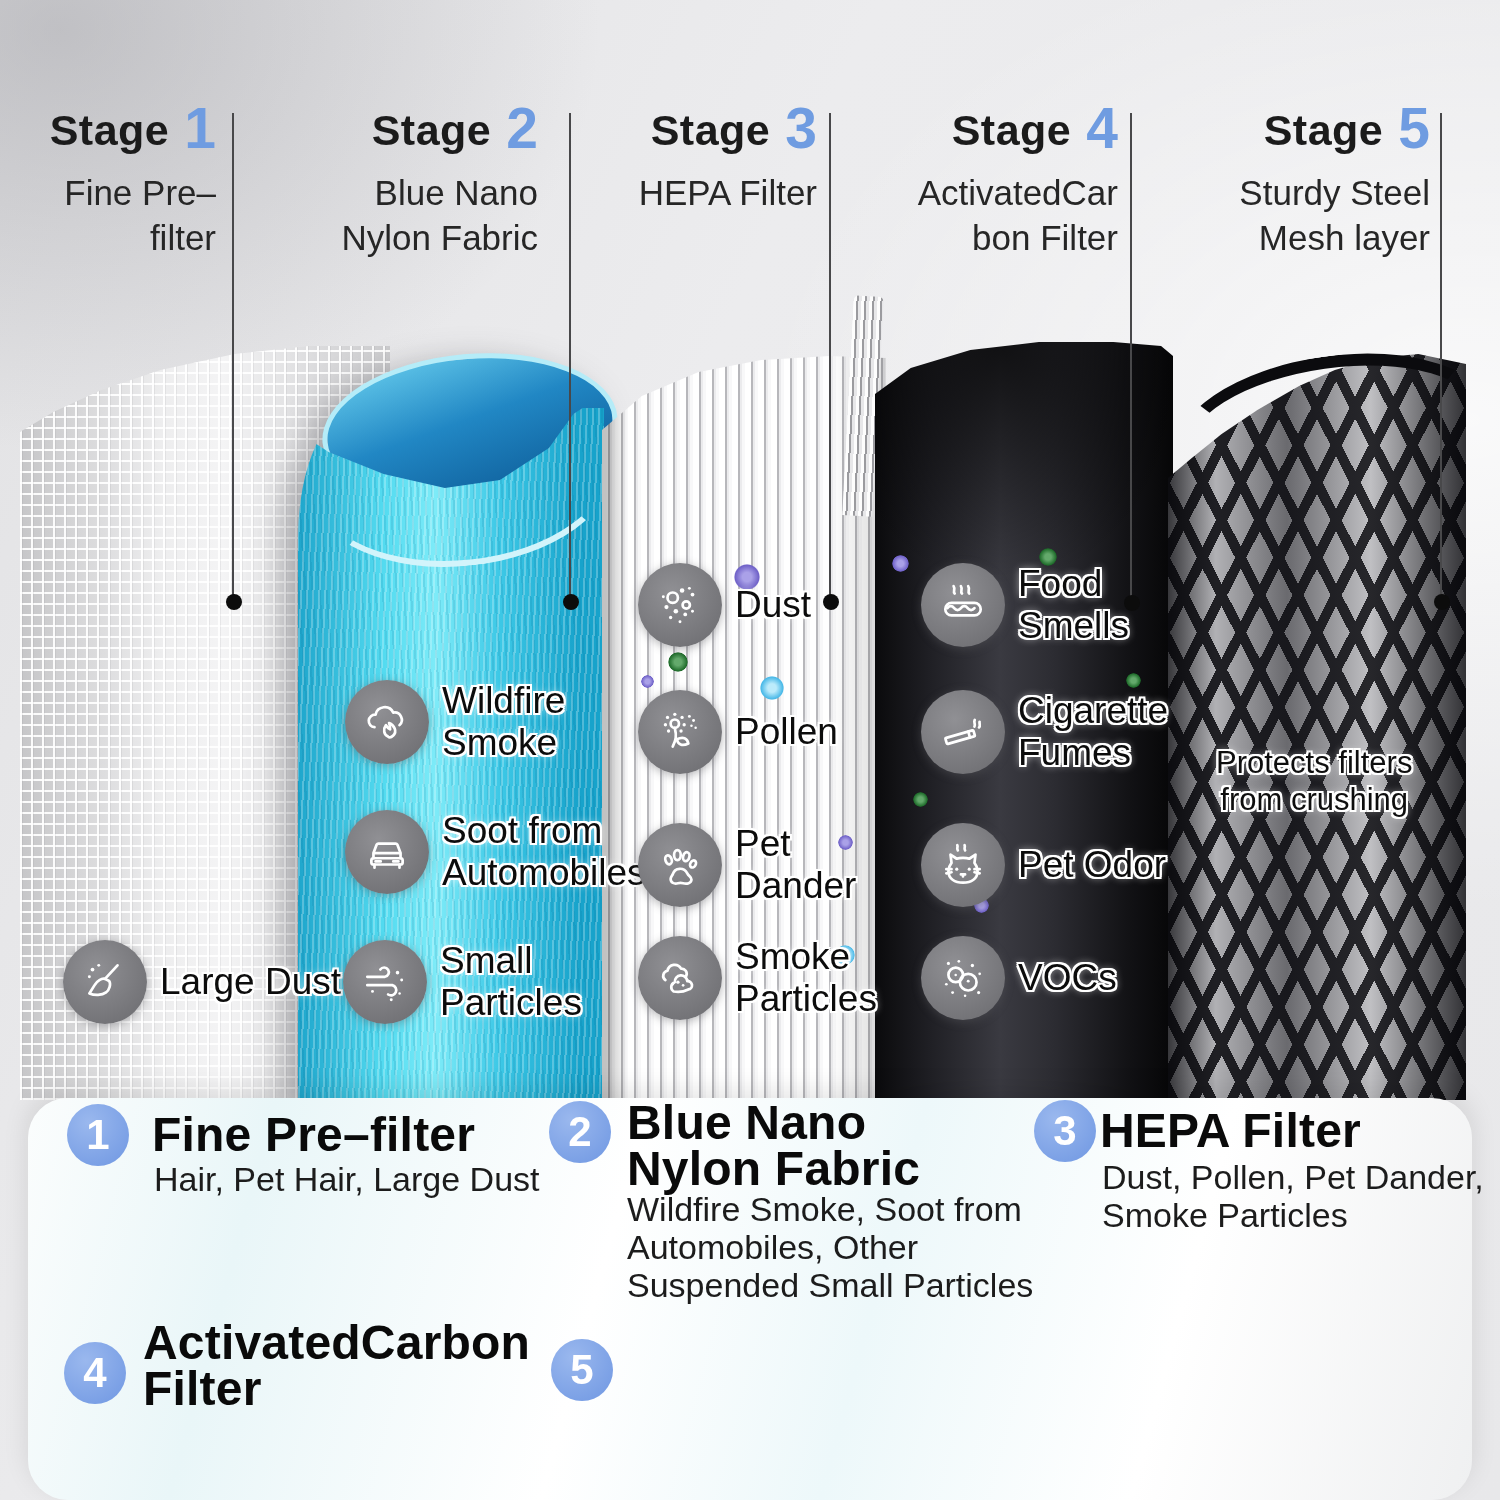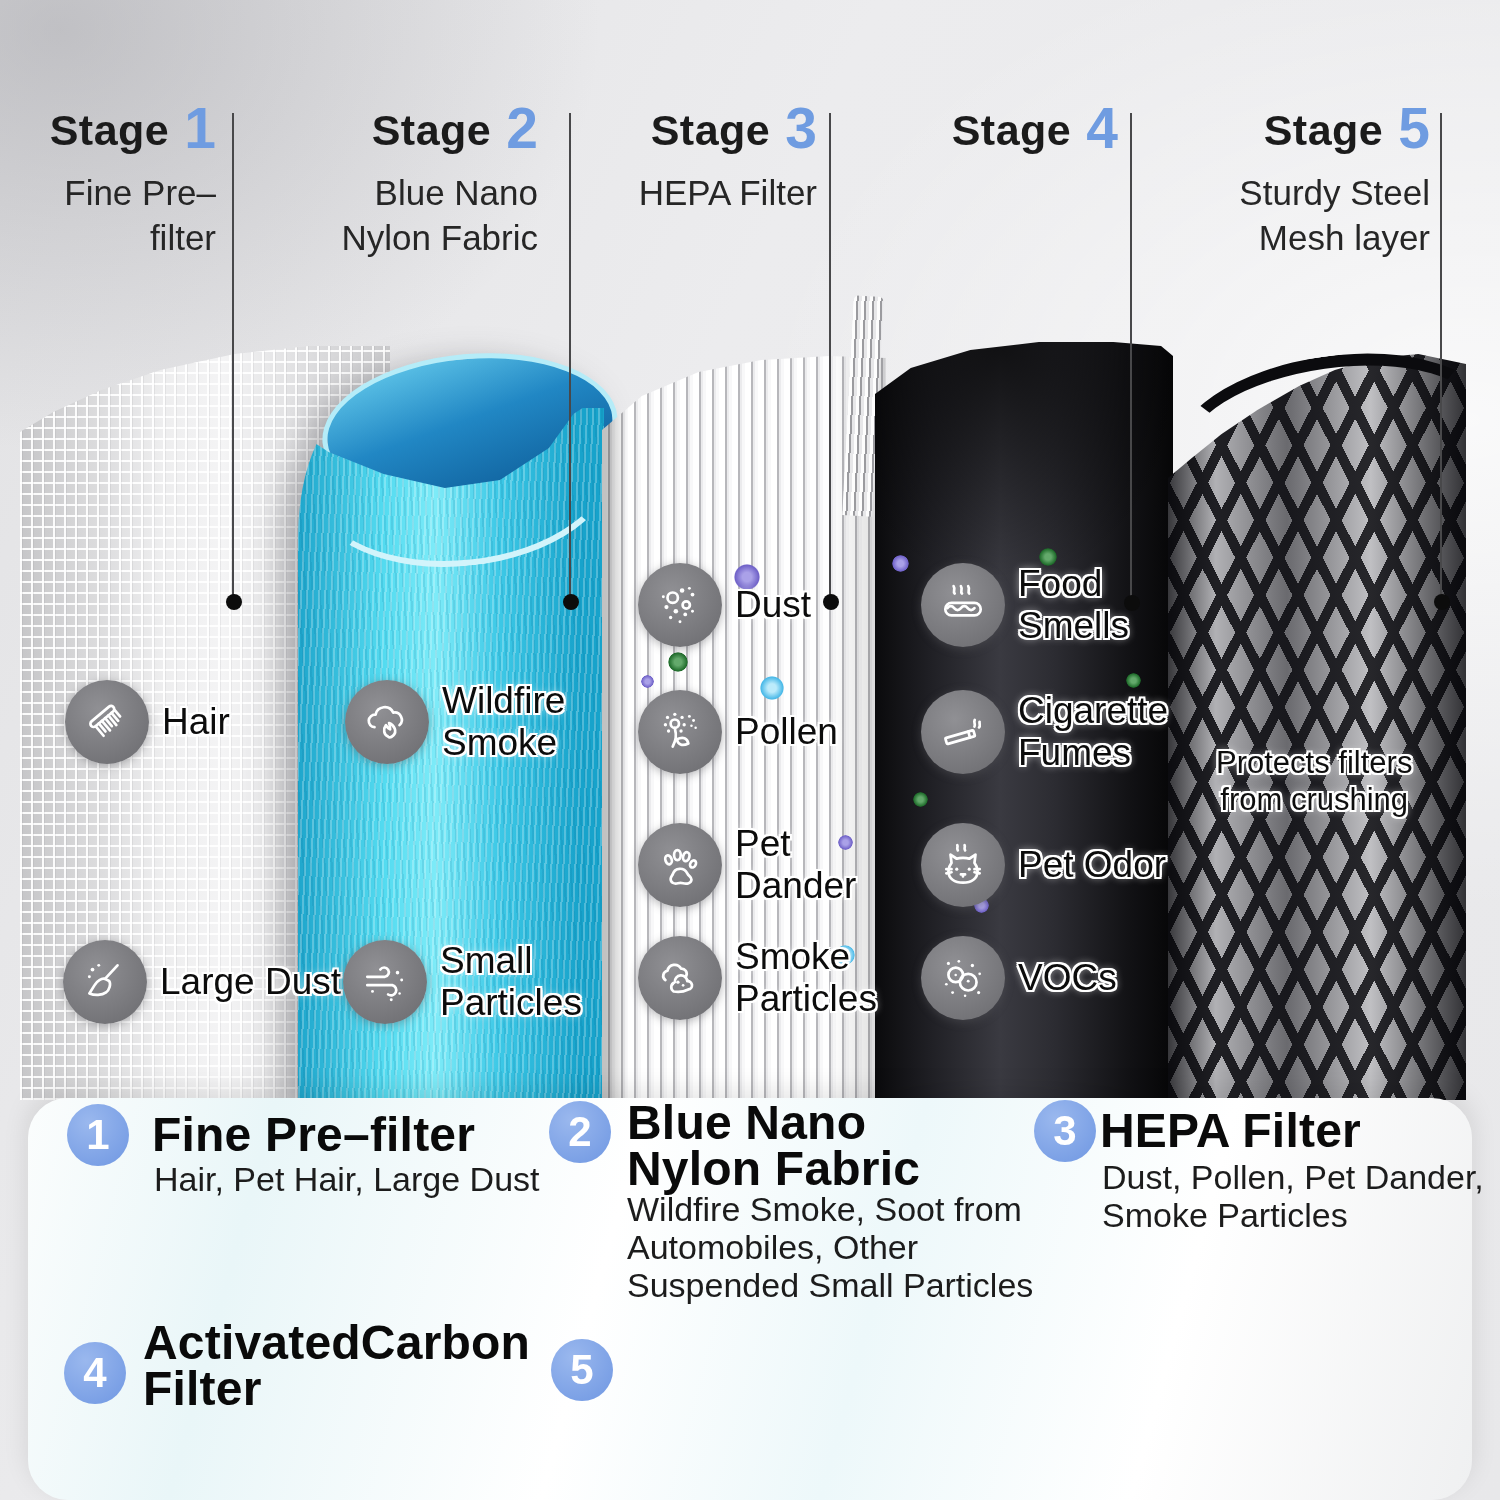--- a/index.html
+++ b/index.html
@@ -145,41 +145,32 @@
         <span class="stage-word">Stage</span>
         <span class="stage-num">3</span>
       </div>
     <div class="stage-sub">HEPA Filter</div>
   </div>
   <div class="stage-block" style="right:382px">
     <div class="stage-title">
         <span class="stage-word">Stage</span>
         <span class="stage-num">4</span>
       </div>
+    <div class="stage-sub">ActivatedCar
+bon Filter</div>
   </div>
   <div class="stage-block" style="right:70px">
     <div class="stage-title">
         <span class="stage-word">Stage</span>
         <span class="stage-num">5</span>
       </div>
     <div class="stage-sub">Sturdy Steel
 Mesh layer</div>
   </div>
 
-  <div class="irow" style="left:65px;top:680px">
-    <span class="ic">
-        <svg width="50" height="50" viewBox="0 0 48 48">
-          <g transform="rotate(-40 24 24)">
-            <rect x="10" y="14" width="28" height="6" rx="3"></rect>
-            <path d="M13 20v12M17 20v10M21 20v12M25 20v10M29 20v12M33 20v10M37 20v8"></path>
-          </g>
-        </svg>
-      </span>
-    <span class="ilabel">Hair</span>
-  </div>
   <div class="irow" style="left:63px;top:940px">
     <span class="ic">
         <svg width="50" height="50" viewBox="0 0 48 48">
           <path d="M36 8L24 21"></path>
           <path d="M24 21c-3-1-8 2-10 6l-5 8c5 2 12 2 16-1 3-2 5-8 3-11z"></path>
           <circle class="f" cx="12" cy="12" r="1.8"></circle>
           <circle class="f" cx="18" cy="8" r="1.4"></circle>
           <circle class="f" cx="9" cy="19" r="1.4"></circle>
         </svg>
       </span>
@@ -188,20 +179,33 @@
 
   <div class="irow" style="left:345px;top:680px">
     <span class="ic">
         <svg width="50" height="50" viewBox="0 0 48 48">
           <path d="M12 29a6 6 0 0 1 1-12 9 9 0 0 1 17-2 7 7 0 0 1 6 12"></path>
           <path d="M25 38c-4-2-5-7-2-11 1 2 2 3 4 4 0-2 0-4-1-6 5 2 8 8 4 12-2 2-4 2-5 1z"></path>
         </svg>
       </span>
     <span class="ilabel">Wildfire
 Smoke</span>
+  </div>
+  <div class="irow" style="left:345px;top:810px">
+    <span class="ic">
+        <svg width="50" height="50" viewBox="0 0 48 48">
+          <path d="M11 30v-5l3-8a2 2 0 0 1 2-1h16a2 2 0 0 1 2 1l3 8v5"></path>
+          <path d="M12 25h24"></path>
+          <rect x="9" y="30" width="30" height="6" rx="2"></rect>
+          <path d="M13 33h5M30 33h5"></path>
+          <path d="M12 36v3M36 36v3"></path>
+        </svg>
+      </span>
+    <span class="ilabel">Soot from
+Automobiles</span>
   </div>
   <div class="irow" style="left:343px;top:940px">
     <span class="ic">
         <svg width="50" height="50" viewBox="0 0 48 48">
           <path d="M7 19h17a4.5 4.5 0 1 0-4.5-7"></path>
           <path d="M7 27h24a5 5 0 1 1-4 9"></path>
           <circle class="f" cx="36" cy="15" r="1.7"></circle>
           <circle class="f" cx="40" cy="22" r="1.4"></circle>
           <circle class="f" cx="12" cy="33" r="1.4"></circle>
           <circle class="f" cx="30" cy="41" r="1.4"></circle>

